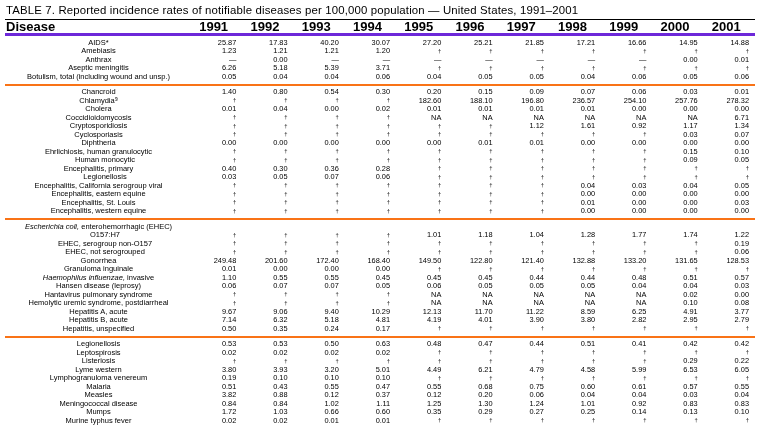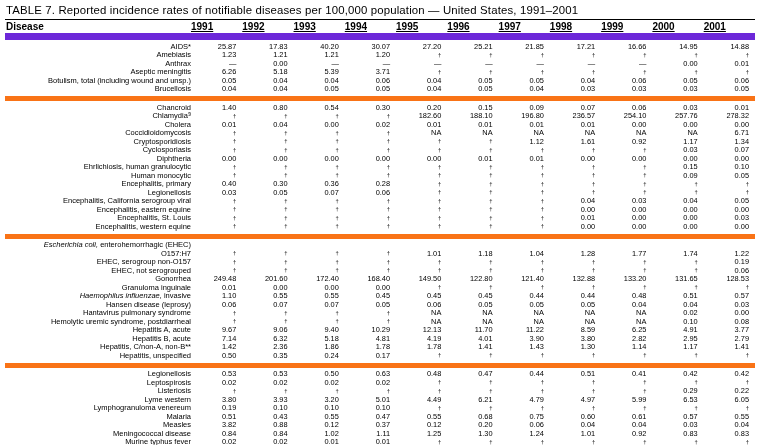--- a/index.html
+++ b/index.html
@@ -19,50 +19,50 @@
     border-bottom: 1.5px solid #000;
     white-space: nowrap;
   }
   table {
     width: 100%;
     border-collapse: collapse;
     table-layout: fixed;
   }
   col.c-disease { width: 186px; }
   thead th {
-    font-size: 10px;
+    font-size: 13px;
     font-weight: bold;
-    border-bottom: 7px solid #6d28d9;
+    border-bottom: 3px solid #6d28d9;
     padding: 2px 0 2px 0;
     line-height: 9px;
     white-space: nowrap;
     margin-top: 7px;
   }
   thead th.disease { text-align: left; padding-left: 1px; }
-  thead th.year { text-align: left; padding-right: 6px; text-decoration: underline; }
+  thead th.year { text-align: center; padding-right: 6px; }
   td {
     font-size: 7.5px;
     line-height: 8.5px;
     padding: 0;
     white-space: nowrap;
     overflow: hidden;
     vertical-align: bottom;
   }
-  td.name { text-align: right; padding-left: 1px; }
+  td.name { text-align: center; padding-left: 1px; }
   td.name.ind { padding-left: 14px; }
   td.num { text-align: right; padding-right: 6px; font-size: 7.4px; }
   .it { font-style: italic; }
   .sup { font-size: 5.6px; vertical-align: super; line-height: 0; }
   .dagger {
     font-size: 5.8px;
     vertical-align: top;
     position: relative;
     top: -0.5px;
   }
-  tbody.group + tbody.group { border-top: 5px solid #f97316; }
+  tbody.group + tbody.group { border-top: 2px solid #f97316; }
   tbody.group tr:first-child td { padding-top: 2.5px; }
   tbody.group tr:last-child td { padding-bottom: 2.5px; }
 </style>
 </head>
 <body>
 
 <div class="page">
   <div class="title">TABLE 7. Reported incidence rates of notifiable diseases per 100,000 population — United States, 1991–2001</div>
   <table id="data-table">
     <colgroup id="colgroup">
@@ -159,34 +159,20 @@
           <td class="num">0.04</td>
           <td class="num">0.06</td>
           <td class="num">0.04</td>
           <td class="num">0.05</td>
           <td class="num">0.05</td>
           <td class="num">0.04</td>
           <td class="num">0.06</td>
           <td class="num">0.05</td>
           <td class="num">0.06</td>
         </tr>
-        <tr>
-          <td class="name"><span>Brucellosis</span></td>
-          <td class="num">0.04</td>
-          <td class="num">0.04</td>
-          <td class="num">0.05</td>
-          <td class="num">0.05</td>
-          <td class="num">0.04</td>
-          <td class="num">0.05</td>
-          <td class="num">0.04</td>
-          <td class="num">0.03</td>
-          <td class="num">0.03</td>
-          <td class="num">0.03</td>
-          <td class="num">0.05</td>
-        </tr>
       </tbody>
       <tbody class="group">
         <tr>
           <td class="name"><span>Chancroid</span></td>
           <td class="num">1.40</td>
           <td class="num">0.80</td>
           <td class="num">0.54</td>
           <td class="num">0.30</td>
           <td class="num">0.20</td>
           <td class="num">0.15</td>
@@ -556,34 +542,20 @@
           <td class="num">4.81</td>
           <td class="num">4.19</td>
           <td class="num">4.01</td>
           <td class="num">3.90</td>
           <td class="num">3.80</td>
           <td class="num">2.82</td>
           <td class="num">2.95</td>
           <td class="num">2.79</td>
         </tr>
         <tr>
-          <td class="name"><span>Hepatitis, C/non-A, non-B**</span></td>
-          <td class="num">1.42</td>
-          <td class="num">2.36</td>
-          <td class="num">1.86</td>
-          <td class="num">1.78</td>
-          <td class="num">1.78</td>
-          <td class="num">1.41</td>
-          <td class="num">1.43</td>
-          <td class="num">1.30</td>
-          <td class="num">1.14</td>
-          <td class="num">1.17</td>
-          <td class="num">1.41</td>
-        </tr>
-        <tr>
           <td class="name"><span>Hepatitis, unspecified</span></td>
           <td class="num">0.50</td>
           <td class="num">0.35</td>
           <td class="num">0.24</td>
           <td class="num">0.17</td>
           <td class="num"><span class="dagger">†</span></td>
           <td class="num"><span class="dagger">†</span></td>
           <td class="num"><span class="dagger">†</span></td>
           <td class="num"><span class="dagger">†</span></td>
           <td class="num"><span class="dagger">†</span></td>
@@ -636,21 +608,21 @@
         </tr>
         <tr>
           <td class="name"><span>Lyme western</span></td>
           <td class="num">3.80</td>
           <td class="num">3.93</td>
           <td class="num">3.20</td>
           <td class="num">5.01</td>
           <td class="num">4.49</td>
           <td class="num">6.21</td>
           <td class="num">4.79</td>
-          <td class="num">4.97</td>
+          <td class="num">4.58</td>
           <td class="num">5.99</td>
           <td class="num">6.53</td>
           <td class="num">6.05</td>
         </tr>
         <tr>
           <td class="name"><span>Lymphogranuloma venereum</span></td>
           <td class="num">0.19</td>
           <td class="num">0.10</td>
           <td class="num">0.10</td>
           <td class="num">0.10</td>
@@ -698,20 +670,34 @@
           <td class="num">1.11</td>
           <td class="num">1.25</td>
           <td class="num">1.30</td>
           <td class="num">1.24</td>
           <td class="num">1.01</td>
           <td class="num">0.92</td>
           <td class="num">0.83</td>
           <td class="num">0.83</td>
         </tr>
         <tr>
+          <td class="name"><span>Mumps</span></td>
+          <td class="num">1.72</td>
+          <td class="num">1.03</td>
+          <td class="num">0.66</td>
+          <td class="num">0.60</td>
+          <td class="num">0.35</td>
+          <td class="num">0.29</td>
+          <td class="num">0.27</td>
+          <td class="num">0.25</td>
+          <td class="num">0.14</td>
+          <td class="num">0.13</td>
+          <td class="num">0.10</td>
+        </tr>
+        <tr>
           <td class="name"><span>Murine typhus fever</span></td>
           <td class="num">0.02</td>
           <td class="num">0.02</td>
           <td class="num">0.01</td>
           <td class="num">0.01</td>
           <td class="num"><span class="dagger">†</span></td>
           <td class="num"><span class="dagger">†</span></td>
           <td class="num"><span class="dagger">†</span></td>
           <td class="num"><span class="dagger">†</span></td>
           <td class="num"><span class="dagger">†</span></td>

